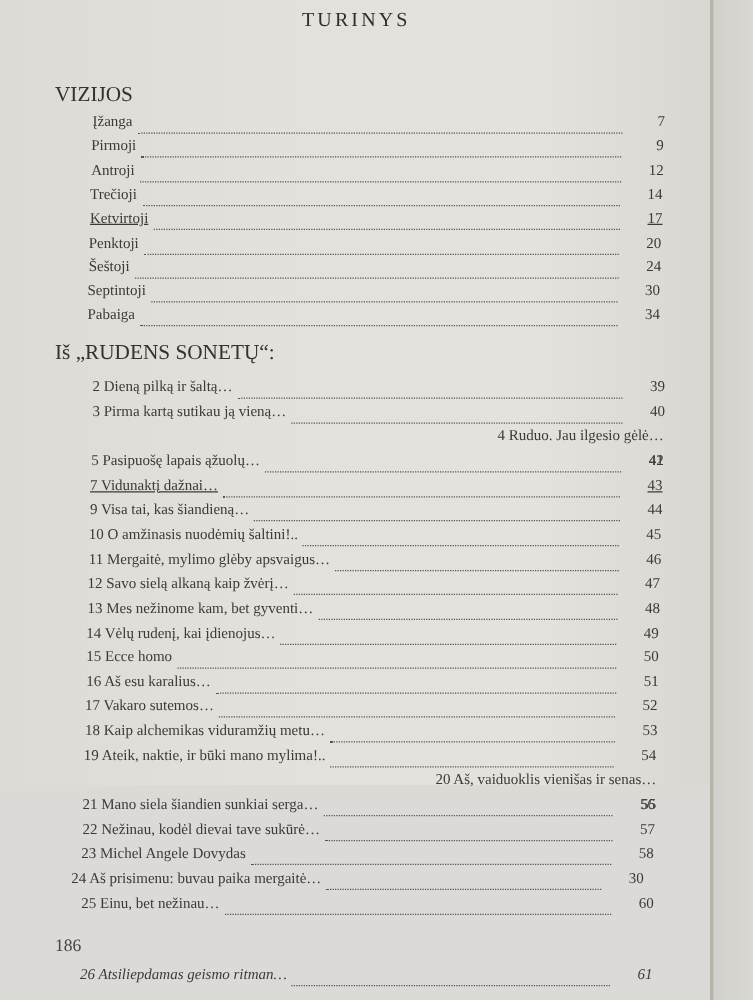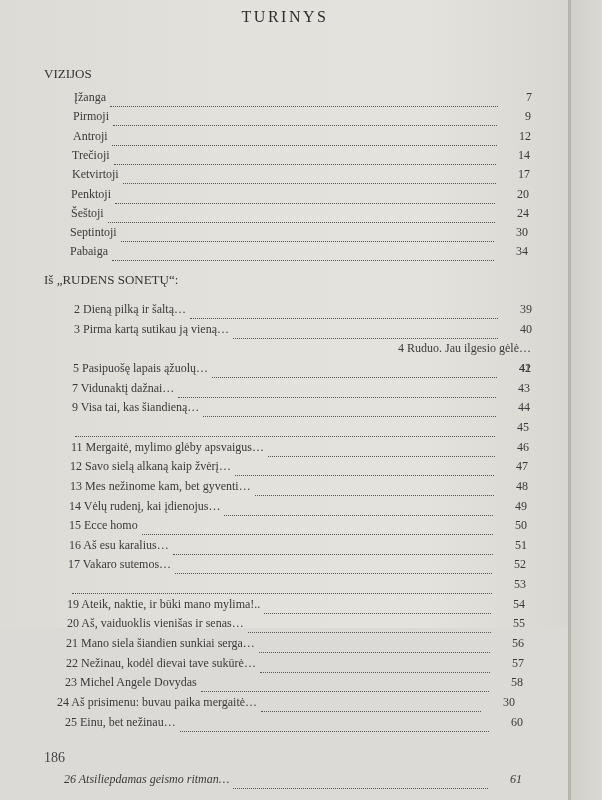--- a/index.html
+++ b/index.html
@@ -20,21 +20,21 @@
   }
   .next-page {
     position: absolute; left: 571px; top: 0; width: 31px; height: 800px;
     background: linear-gradient(90deg, #d2d0ca, #dad8d3);
   }
   .title {
     position: absolute; left: 0; width: 570px; top: 8px;
     text-align: center; font-size: 16px; letter-spacing: 2.5px; color: #2e2e2e;
   }
   .section-head {
-    position: absolute; left: 44px; font-size: 13px; color: #333;
+    position: absolute; left: 44px; font-size: 17px; color: #333;
   }
   .toc-list { position: absolute; left: 0; width: 570px; }
   .toc-row {
     position: absolute; display: flex; align-items: flex-end;
     font-size: 12px; height: 19px; line-height: 19px;
   }
   .toc-row .label { white-space: nowrap; }
   .toc-row .dots {
     flex: 1; margin: 0 4px; border-bottom: 1.5px dotted #555; height: 12px;
   }
@@ -64,21 +64,21 @@
       <div class="toc-row" style="top: 126.6px; left: 73px; width: 458px;">
         <span class="label">Antroji</span>
         <span class="dots"></span>
         <span class="pg">12</span>
       </div>
       <div class="toc-row" style="top: 145.9px; left: 72px; width: 458px;">
         <span class="label">Trečioji</span>
         <span class="dots"></span>
         <span class="pg">14</span>
       </div>
-      <div class="toc-row" style="top: 165.2px; left: 72px; width: 458px;">
+      <div class="toc-row" style="top: 165.2px; left: 72px; width: 458px; text-decoration: underline;">
         <span class="label">Ketvirtoji</span>
         <span class="dots"></span>
         <span class="pg">17</span>
       </div>
       <div class="toc-row" style="top: 184.5px; left: 71px; width: 458px;">
         <span class="label">Penktoji</span>
         <span class="dots"></span>
         <span class="pg">20</span>
       </div>
       <div class="toc-row" style="top: 203.8px; left: 71px; width: 458px;">
@@ -113,31 +113,32 @@
       <div class="toc-row" style="top: 339.3px; left: 73px; width: 458px; flex-direction: column;">
         <span class="label">4 Ruduo. Jau ilgesio gėlė…</span>
         <span class="dots"></span>
         <span class="pg">41</span>
       </div>
       <div class="toc-row" style="top: 358.95px; left: 73px; width: 458px;">
         <span class="label">5 Pasipuošę lapais ąžuolų…</span>
         <span class="dots"></span>
         <span class="pg">42</span>
       </div>
-      <div class="toc-row" style="top: 378.6px; left: 72px; width: 458px;">
+      <div class="toc-row" style="top: 378.6px; left: 72px; width: 458px; text-decoration: underline;">
         <span class="label">7 Vidunaktį dažnai…</span>
         <span class="dots"></span>
         <span class="pg">43</span>
       </div>
       <div class="toc-row" style="top: 398.25px; left: 72px; width: 458px;">
         <span class="label">9 Visa tai, kas šiandieną…</span>
         <span class="dots"></span>
         <span class="pg">44</span>
       </div>
       <div class="toc-row" style="top: 417.9px; left: 71px; width: 458px;">
+        <span class="label">10 O amžinasis nuodėmių šaltini!..</span>
         <span class="dots"></span>
         <span class="pg">45</span>
       </div>
       <div class="toc-row" style="top: 437.55px; left: 71px; width: 458px;">
         <span class="label">11 Mergaitė, mylimo glėby apsvaigus…</span>
         <span class="dots"></span>
         <span class="pg">46</span>
       </div>
       <div class="toc-row" style="top: 457.2px; left: 70px; width: 458px;">
         <span class="label">12 Savo sielą alkaną kaip žvėrį…</span>
@@ -163,29 +164,30 @@
         <span class="label">16 Aš esu karalius…</span>
         <span class="dots"></span>
         <span class="pg">51</span>
       </div>
       <div class="toc-row" style="top: 555.45px; left: 68px; width: 458px;">
         <span class="label">17 Vakaro sutemos…</span>
         <span class="dots"></span>
         <span class="pg">52</span>
       </div>
       <div class="toc-row" style="top: 575.1px; left: 68px; width: 458px;">
+        <span class="label">18 Kaip alchemikas viduramžių metu…</span>
         <span class="dots"></span>
         <span class="pg">53</span>
       </div>
       <div class="toc-row" style="top: 594.75px; left: 67px; width: 458px;">
         <span class="label">19 Ateik, naktie, ir būki mano mylima!..</span>
         <span class="dots"></span>
         <span class="pg">54</span>
       </div>
-      <div class="toc-row" style="top: 614.4px; left: 67px; width: 458px;">
+      <div class="toc-row" style="top: 614.4px; left: 67px; width: 458px; flex-direction: column;">
         <span class="label">20 Aš, vaiduoklis vienišas ir senas…</span>
         <span class="dots"></span>
         <span class="pg">55</span>
       </div>
       <div class="toc-row" style="top: 634.05px; left: 66px; width: 458px;">
         <span class="label">21 Mano siela šiandien sunkiai serga…</span>
         <span class="dots"></span>
         <span class="pg">56</span>
       </div>
       <div class="toc-row" style="top: 653.7px; left: 66px; width: 458px;">

